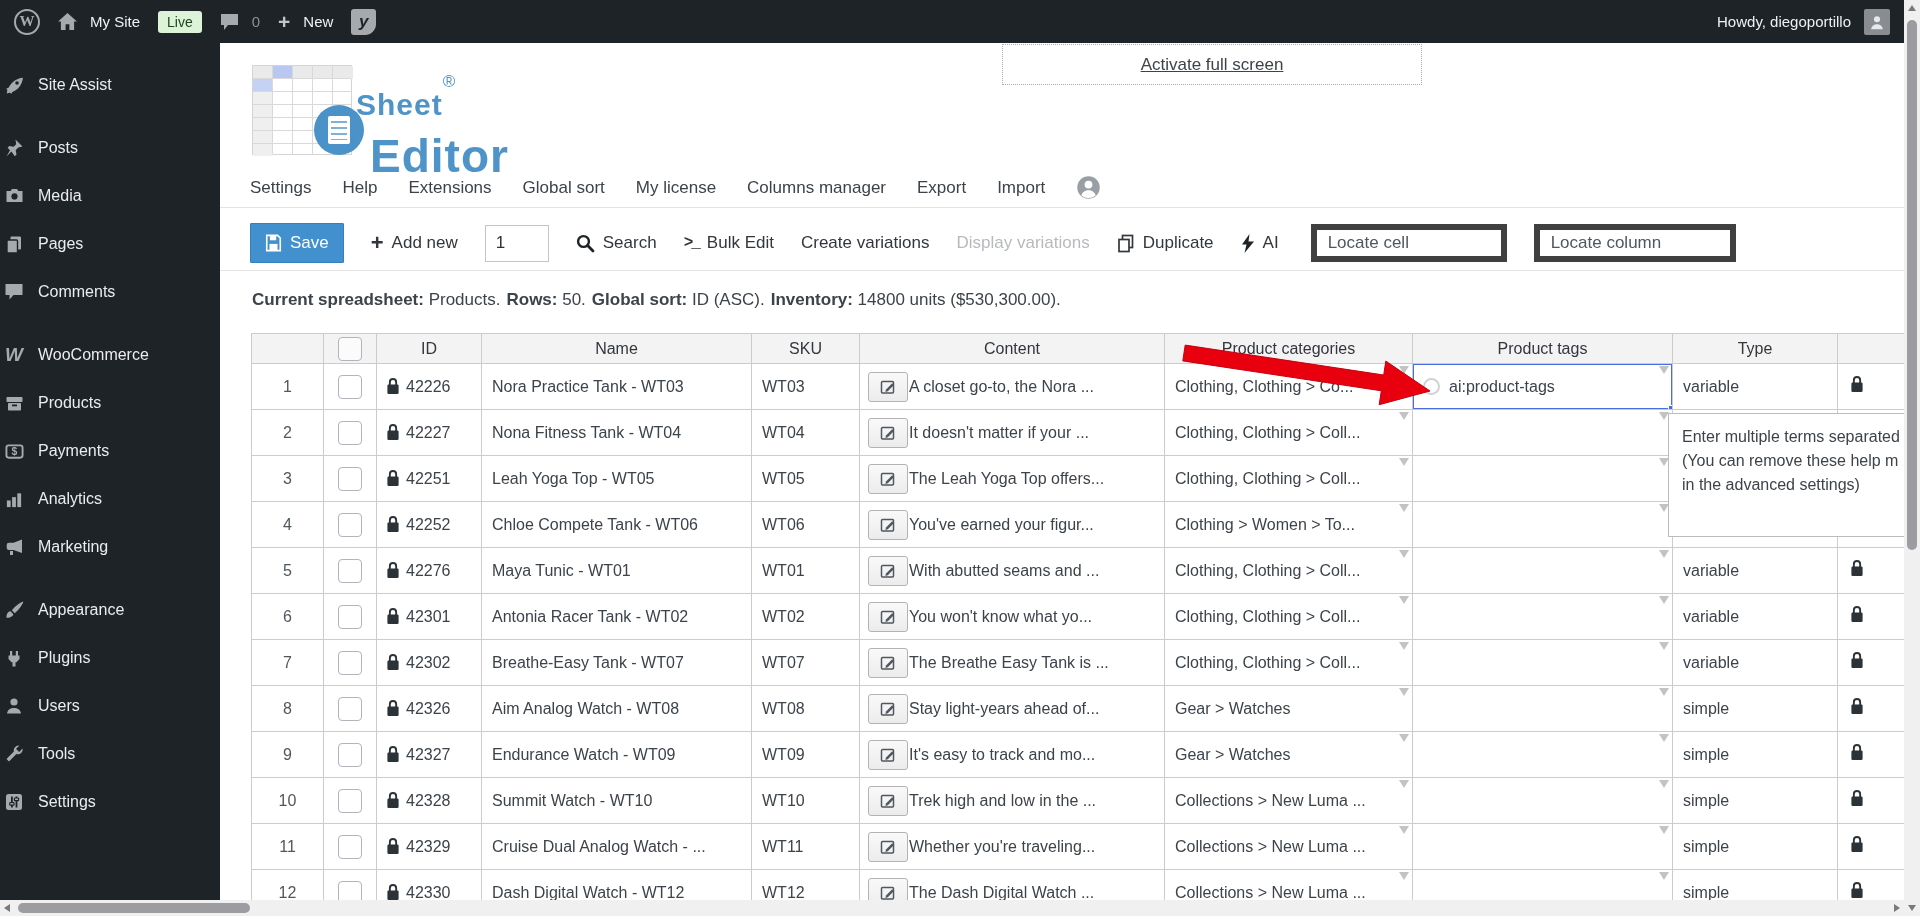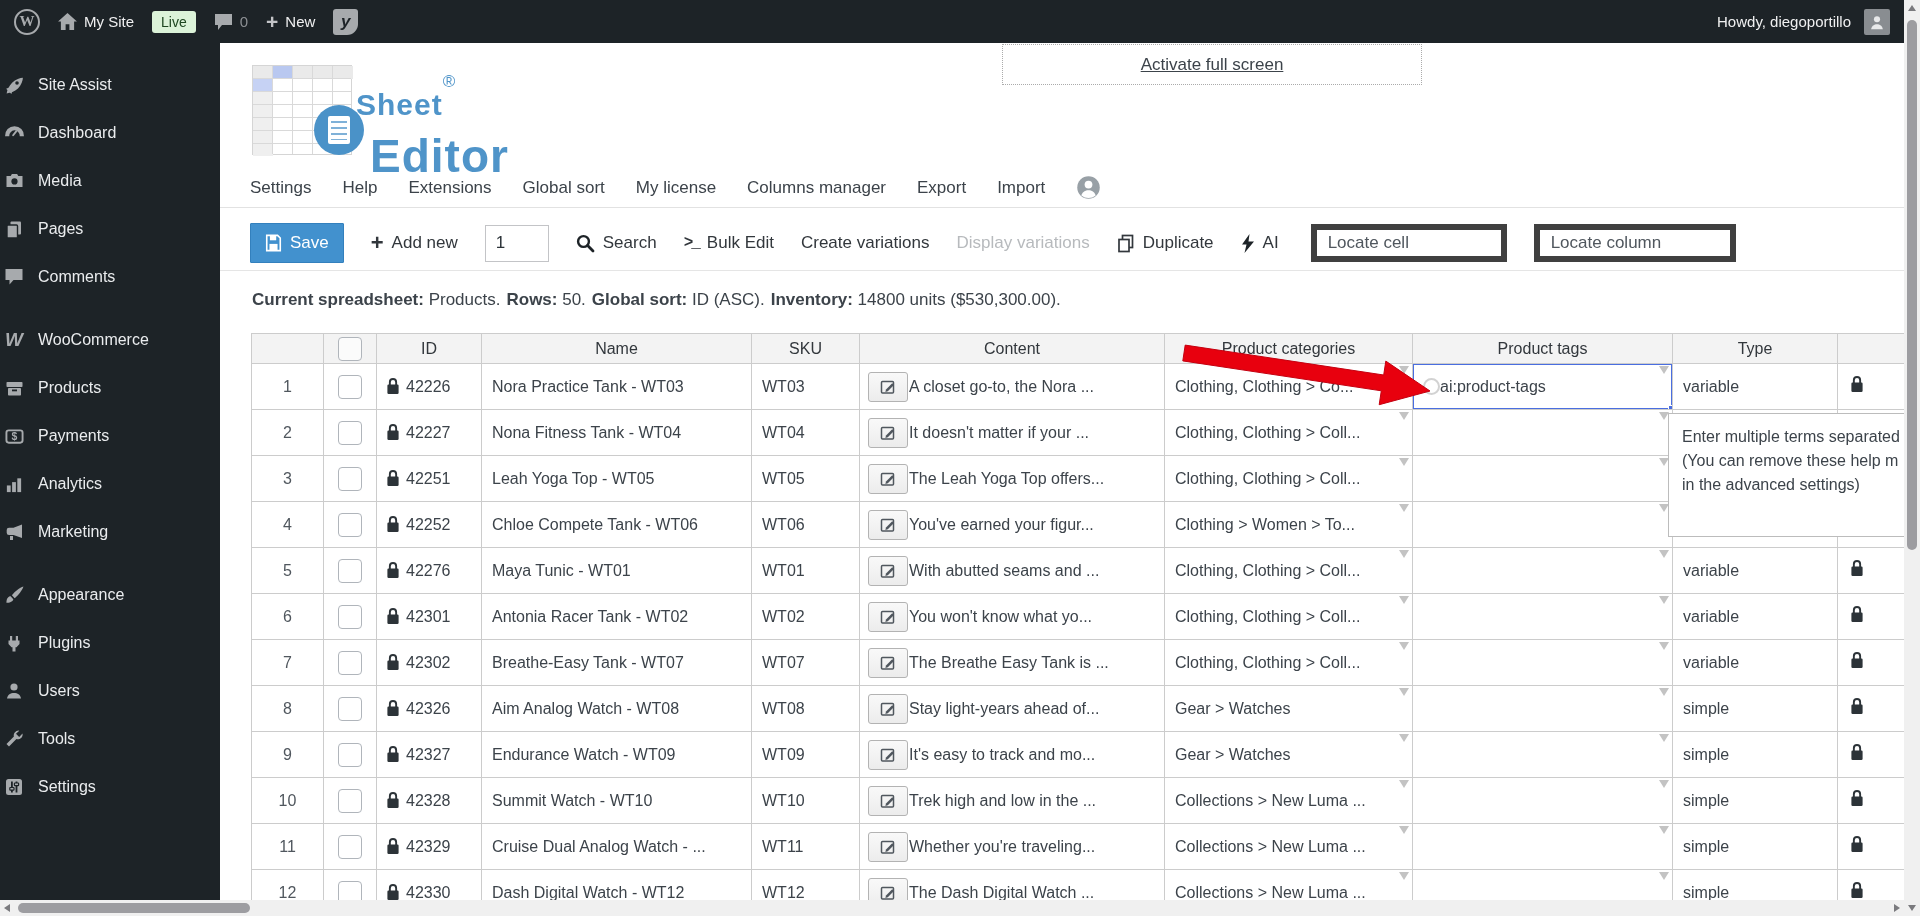--- a/index.html
+++ b/index.html
@@ -3,21 +3,21 @@
 <meta charset="utf-8">
 <style>
   * { margin:0; padding:0; box-sizing:border-box; }
   html,body { width:1920px; height:916px; overflow:hidden; background:#fff;
     font-family:"Liberation Sans","DejaVu Sans",sans-serif; }
 
   
   .admin-bar { position:absolute; left:0; top:0; width:1904px; height:43px; background:#1d2327;
     display:flex; align-items:center; padding:0 14px; color:#f0f0f1; font-size:15px; z-index:45; }
   .ab-left { display:flex; align-items:center; gap:18px; }
-  .ab-group { display:flex; align-items:center; gap:7px; }
+  .ab-group { display:flex; align-items:center; gap:13px; }
   .wp-logo { width:26px; height:26px; border:2px solid #a7aaad; border-radius:50%;
     display:flex; align-items:center; justify-content:center; color:#a7aaad;
     font-family:"Liberation Serif",serif; font-size:15px; font-weight:bold; }
   .live-badge { background:#dcf3d9; color:#1e4620; border-radius:3px; padding:3px 9px; font-size:14px; }
   .ab-count { color:#8d9094; }
   .ab-plus { font-size:21px; font-weight:600; color:#c3c4c7; line-height:1; }
   .yoast-ico { width:25px; height:26px; background:#a7aaad; border-radius:3px 3px 11px 3px;
     display:flex; align-items:center; justify-content:center; color:#1d2327;
     font-weight:bold; font-style:italic; font-size:17px; }
   .ab-right { margin-left:auto; display:flex; align-items:center; gap:13px; }
@@ -108,21 +108,21 @@
   .edit-btn { flex:0 0 auto; width:40px; height:30px; border:1px solid #b3b3b3; border-radius:3px;
     background:linear-gradient(#f9f9f9,#ececec); display:flex; align-items:center; justify-content:center; cursor:pointer; }
   .cell-text { overflow:hidden; white-space:nowrap; }
   td.c-cat, td.c-tags { padding:0 10px; position:relative; }
   .corner-tri { position:absolute; top:2px; right:3px; width:0; height:0;
     border-left:5px solid transparent; border-right:5px solid transparent; border-top:8px solid #c3c3c3; }
   td.sel { position:relative; overflow:visible; }
   .sel-border { position:absolute; inset:-1px; border:2px solid #4a6ee0; pointer-events:none; z-index:5; }
   .sel-handle { position:absolute; right:-4px; bottom:-4px; width:8px; height:8px; background:#4a6ee0;
     border:1px solid #fff; z-index:6; }
-  .tags-wrap { display:flex; align-items:center; }
+  .tags-wrap { display:flex; align-items:center; gap:9px; }
   .spinner { width:17px; height:17px; border:2px solid #d2d2d2; border-radius:50%; flex:0 0 auto; }
   td.c-var { padding-left:12px; }
 
   
   .tooltip { position:absolute; left:1448px; top:370px; width:330px; height:124px; background:#fff;
     border:1px solid #bcbcbc; padding:11px 13px; font-size:16px; line-height:1.5; color:#3c434a; z-index:35; }
   .tooltip div { white-space:nowrap; }
 
   
   .arrow-svg { position:absolute; left:960px; top:300px; z-index:40; pointer-events:none; }
@@ -181,28 +181,27 @@
     <div class="sb-item">
       <span class="sb-ico">
         <svg width="21" height="21" viewBox="0 0 20 20">
           <path d="M2.5 17.5c.5-3 2-7 5.2-10.2C11 4 15.5 2.6 18 2.6c0 2.5-1.4 7-4.7 10.3-3.2 3.2-7.2 4.1-10.8 4.6z" fill="#a7aaad"></path>
           <circle cx="12.4" cy="7.6" r="1.7" fill="#1d2327"></circle>
           <path d="M2 13l3-1 3 3-1 3z" fill="#a7aaad"></path>
         </svg>
       </span>
       <span class="sb-label">Site Assist</span>
     </div>
-    <div class="sb-item">
-      <span class="sb-ico">
-        <svg width="21" height="21" viewBox="0 0 20 20">
-          <path d="M10 3a9 9 0 00-9 9.5h4A5.2 5.2 0 0110 7a5.2 5.2 0 015 5.5h4A9 9 0 0010 3z" fill="#a7aaad"></path>
-          <rect x="9.1" y="6.5" width="1.8" height="6.5" rx=".9" transform="rotate(38 10 10)" fill="#a7aaad"></rect>
-        </svg>
-      </span>
-      <span class="sb-label">Dashboard</span>
+    <div class="sb-item gap">
+      <span class="sb-ico">
+        <svg width="20" height="20" viewBox="0 0 20 20">
+          <path d="M11.5 1.5L18.5 8.5l-4.2 1.1-2.6 2.6.8 4.3-1.7 1.7-3.4-4.6-4.9 4.9 3.5-6.3L3.6 9.7l1.7-1.7 4.3.8 2.6-2.6z" fill="#a7aaad"></path>
+        </svg>
+      </span>
+      <span class="sb-label">Posts</span>
     </div>
     <div class="sb-item">
       <span class="sb-ico">
         <svg width="21" height="20" viewBox="0 0 20 20">
           <path d="M2 5h4.2l1.2-2h5.2l1.2 2H18v11H2z" fill="#a7aaad"></path>
           <circle cx="10" cy="10.4" r="3.1" fill="#1d2327"></circle>
         </svg>
       </span>
       <span class="sb-label">Media</span>
     </div>

